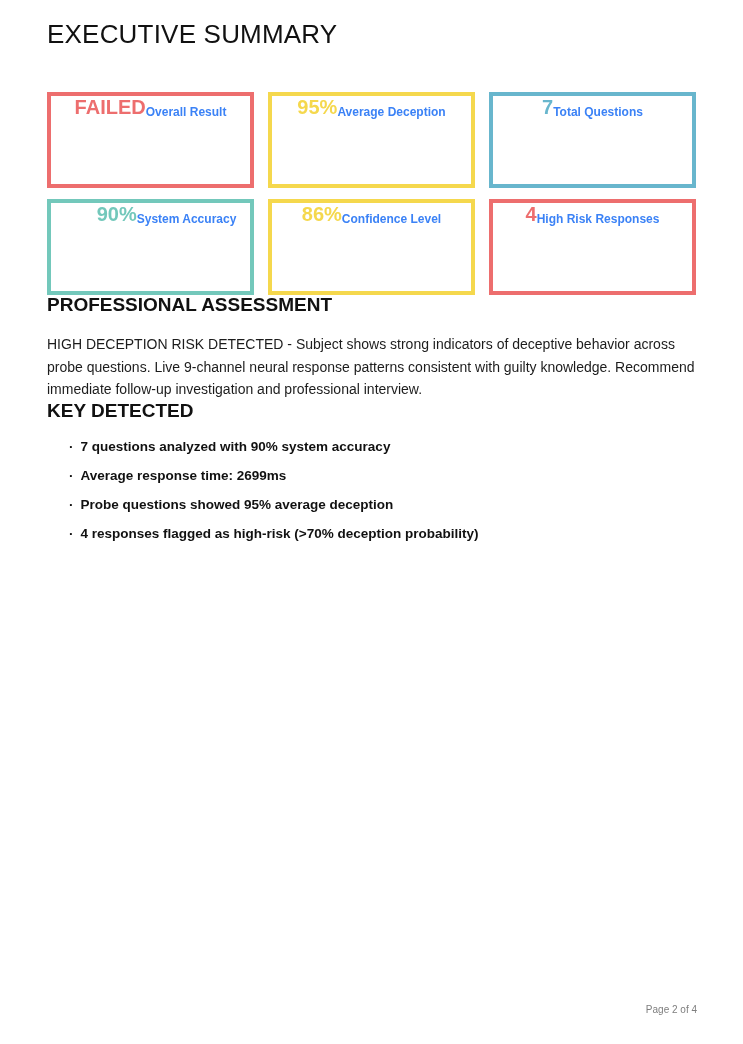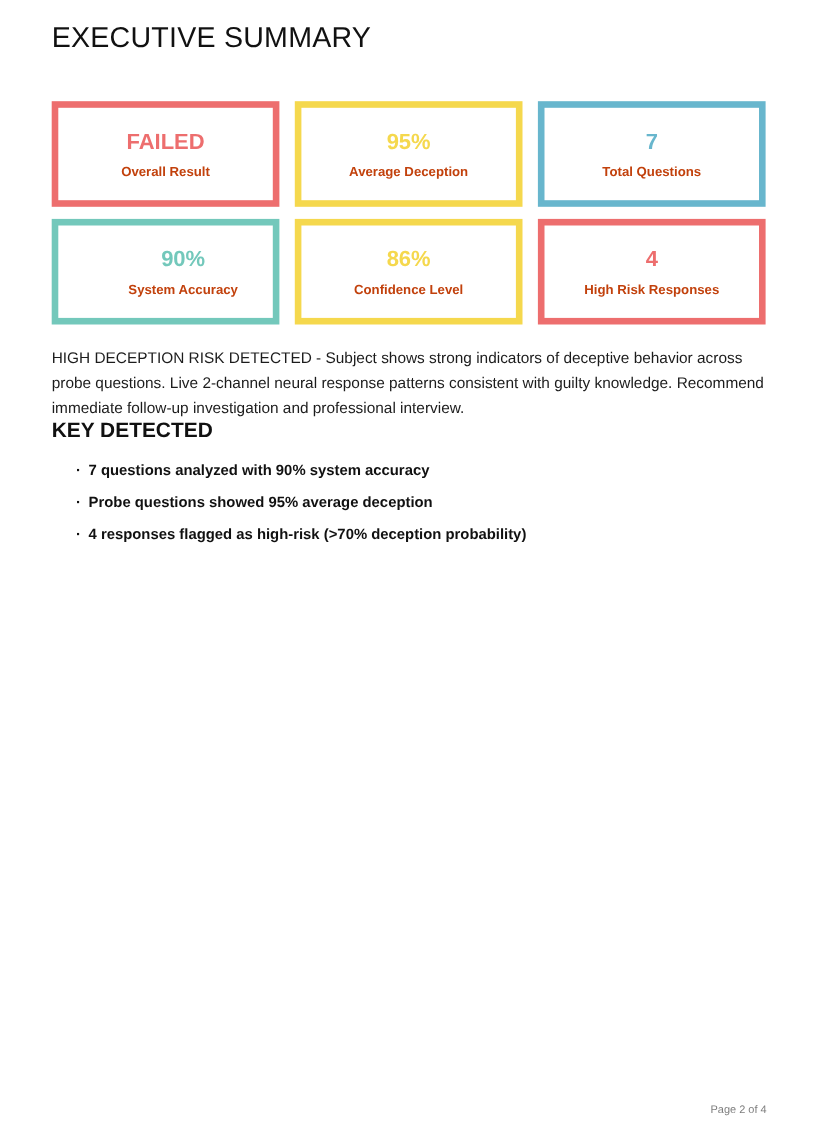--- a/index.html
+++ b/index.html
@@ -32,38 +32,38 @@
   .metrics {
     margin-top: 45px;
     display: grid;
     grid-template-columns: repeat(3, 1fr);
     column-gap: 14px;
     row-gap: 11px;
   }
   .card {
     box-sizing: border-box;
     height: 96px;
-    border: 6px solid #ef4444;
+    border: 4px solid #ef4444;
     background: #ffffff;
     display: flex;
-    flex-direction: column;
-    align-items: center;
+    flex-direction: row;
+    align-items: flex-start;
     justify-content: center;
     text-align: center;
   }
   .card-value {
     font-size: 20px;
     font-weight: bold;
     line-height: 1.1;
   }
   .card-label {
     margin-top: 9px;
     font-size: 12px;
     font-weight: bold;
-    color: #c2410c;
+    color: #3b82f6;
   }
   h2.section-heading {
     font-size: 19px;
     font-weight: bold;
     line-height: 1;
     margin: 0;
     color: #111111;
   }
   .assessment-heading { margin-top: 49px; }
   .assessment-body {
@@ -126,26 +126,28 @@
       <div class="card" style="border-color: rgb(245, 216, 77);">
         <div class="card-value" style="color: rgb(245, 216, 77);">86%</div>
         <div class="card-label">Confidence Level</div>
       </div>
       <div class="card" style="border-color: rgb(237, 110, 110);">
         <div class="card-value" style="color: rgb(237, 110, 110);">4</div>
         <div class="card-label">High Risk Responses</div>
       </div>
     </div>
 
+  <h2 class="section-heading assessment-heading">PROFESSIONAL ASSESSMENT</h2>
 
-  <p class="assessment-body">HIGH DECEPTION RISK DETECTED - Subject shows strong indicators of deceptive behavior across probe questions. Live 2-channel neural response patterns consistent with guilty knowledge. Recommend immediate follow-up investigation and professional interview.</p>
+  <p class="assessment-body">HIGH DECEPTION RISK DETECTED - Subject shows strong indicators of deceptive behavior across probe questions. Live 9-channel neural response patterns consistent with guilty knowledge. Recommend immediate follow-up investigation and professional interview.</p>
 
   <h2 class="section-heading findings-heading">KEY DETECTED</h2>
 
   <ul class="findings-list" id="findings-list">
       <li><span class="bullet-dot">·</span><span>7 questions analyzed with 90% system accuracy</span></li>
+      <li><span class="bullet-dot">·</span><span>Average response time: 2699ms</span></li>
       <li><span class="bullet-dot">·</span><span>Probe questions showed 95% average deception</span></li>
       <li><span class="bullet-dot">·</span><span>4 responses flagged as high-risk (&gt;70% deception probability)</span></li>
     </ul>
 
 </div>
 
 <div class="page-footer">Page 2 of 4</div>
 
 </body></html>

